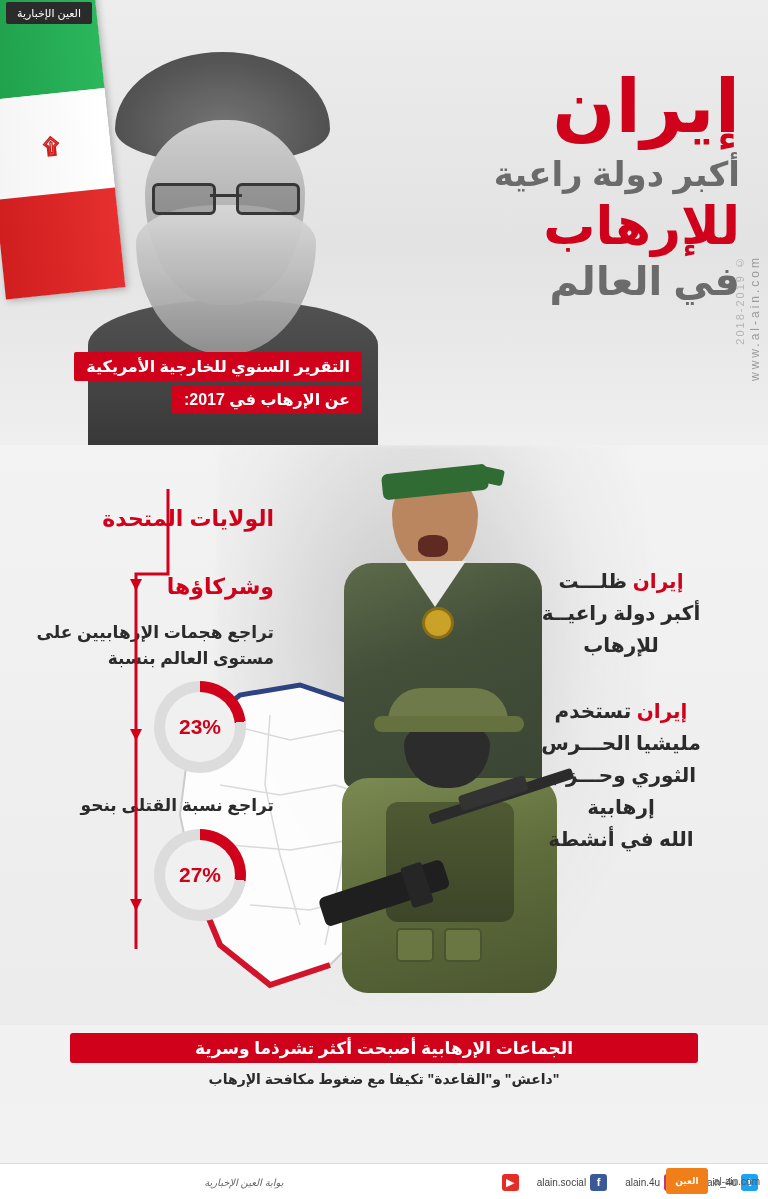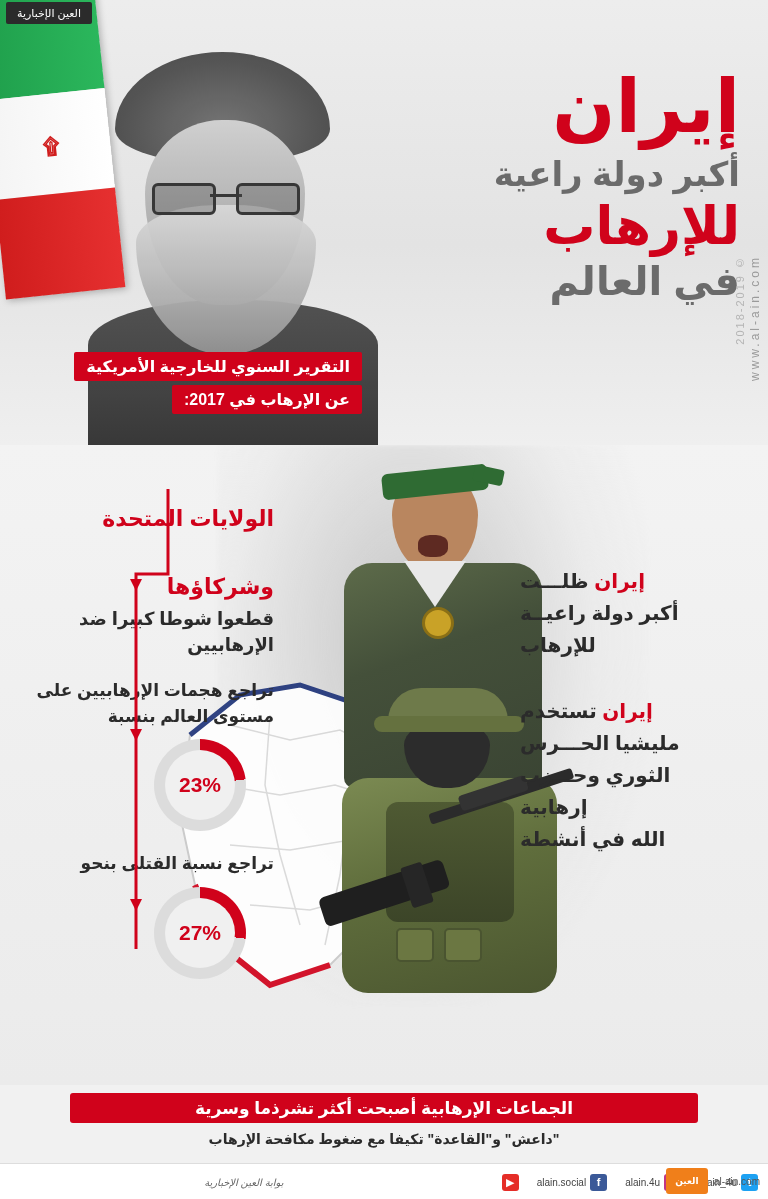--- a/index.html
+++ b/index.html
@@ -170,28 +170,28 @@
   .donut .inner{
     width:70px;height:70px;border-radius:50%;background:#f0f0f0;
     display:flex;align-items:center;justify-content:center;
     color:#d0021b;font-weight:bold;font-size:21px;
   }
   
   .connector{position:absolute;left:118px;top:34px;width:60px;height:520px;}
   .connector svg{width:100%;height:100%;}
   
   .right-col{
-    position:absolute;right:18px;top:120px;width:230px;direction:rtl;text-align:left;
+    position:absolute;right:32px;top:120px;width:230px;direction:rtl;text-align:center;
   }
   .rc-block{margin-bottom:34px;}
   .rc-line{font-size:20px;font-weight:bold;color:#2b2b2b;line-height:1.6;}
   .rc-key{color:#d0021b;font-weight:bold;}
   
   .bottom{
-    position:absolute;left:0;top:1085px;width:768px;height:78px;background:#f1f1f1;
+    position:absolute;left:0;top:1025px;width:768px;height:78px;background:#f1f1f1;
   }
   .bb-red{
     position:absolute;left:70px;top:8px;width:628px;height:30px;background:#d0021b;border-radius:3px;
     color:#fff;font-size:17px;font-weight:bold;display:flex;align-items:center;justify-content:center;
     direction:rtl;
   }
   .bb-sub{
     position:absolute;left:0;top:46px;width:768px;text-align:center;direction:rtl;
     color:#2b2b2b;font-size:14px;font-weight:bold;
   }
@@ -309,21 +309,20 @@
         <div class="barrel"></div>
         <div class="scope"></div>
         <div class="stock"></div>
         <div class="mag"></div>
       </div>
     </div>
 
     <div class="stats">
       <div class="st-title">الولايات المتحدة</div>
       <div class="st-title">وشركاؤها</div>
-      <div class="st-text">قطعوا شوطا كبيرا ضد الإرهابيين</div>
       <div class="st-text2">تراجع هجمات الإرهابيين على مستوى العالم بنسبة</div>
       <div class="donut-wrap">
         <div class="donut" id="donut1" style="background: conic-gradient(rgb(208, 2, 27) 0deg, rgb(208, 2, 27) 82.8deg, rgb(220, 220, 220) 82.8deg, rgb(220, 220, 220) 360deg);">
           <div class="inner">23%</div>
         </div>
       </div>
       <div class="st-text2">تراجع نسبة القتلى بنحو</div>
       <div class="donut-wrap">
         <div class="donut" id="donut2" style="background: conic-gradient(rgb(208, 2, 27) 0deg, rgb(208, 2, 27) 97.2deg, rgb(220, 220, 220) 97.2deg, rgb(220, 220, 220) 360deg); align-items: center;">
           <div class="inner">27%</div>

